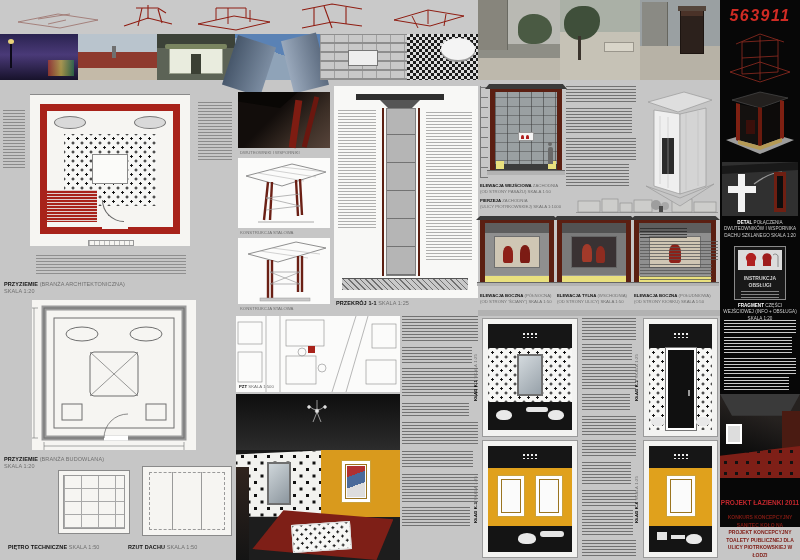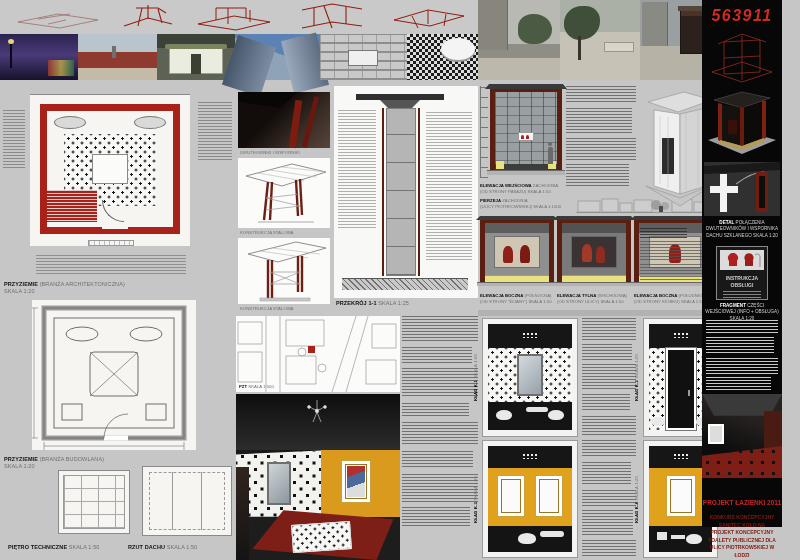--- a/index.html
+++ b/index.html
@@ -508,21 +508,21 @@
     <div style="position:relative;height:58px;background:#e0a11c">
       <div class="abs frame-w" style="left:50%;top:8px;width:28px;height:40px;margin-left:-14px"></div>
     </div>
     <div style="position:relative;height:26px;background:#141414">
       <div class="abs wc" style="right:10px;top:8px;width:16px;height:10px"></div>
       <div class="abs" style="left:8px;top:6px;width:10px;height:8px;background:#e5e5e5"></div>
       <div class="abs" style="left:22px;top:9px;width:14px;height:4px;background:#e5e5e5"></div>
     </div>
   </div>
 
-  <div class="abs" style="left:702px;top:0;width:80px;height:527px;background:#070707">
+  <div class="abs" style="left:720px;top:0;width:80px;height:527px;background:#070707">
     <div class="knum" style="text-align:center;margin-top:7px">563911</div>
 
     <svg class="abs" style="left:6px;top:30px" width="68" height="56" viewBox="0 0 68 56">
       <g stroke="#a93226" fill="none" stroke-width="0.8" opacity="0.85">
         <polygon points="4,42 34,32 64,42 34,52"></polygon>
         <path d="M16 12 V44 M52 10 V42 M34 6 V50"></path>
         <path d="M10 14 L34 4 L58 12"></path>
         <path d="M16 12 L52 10 M16 28 L52 26 M16 44 L52 42"></path>
       </g>
     </svg>

